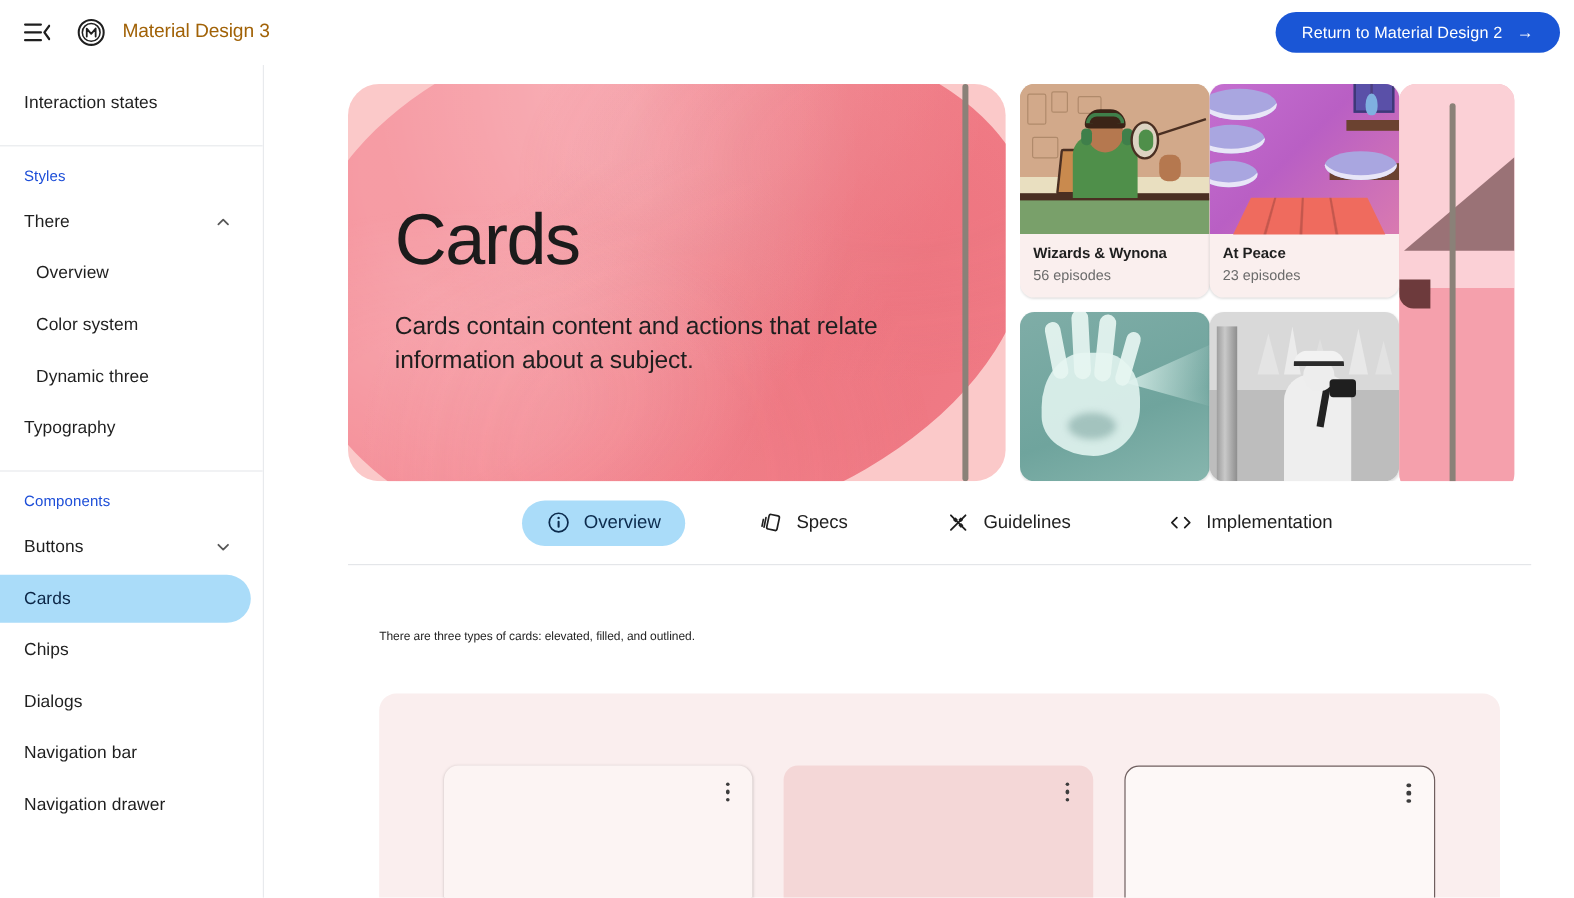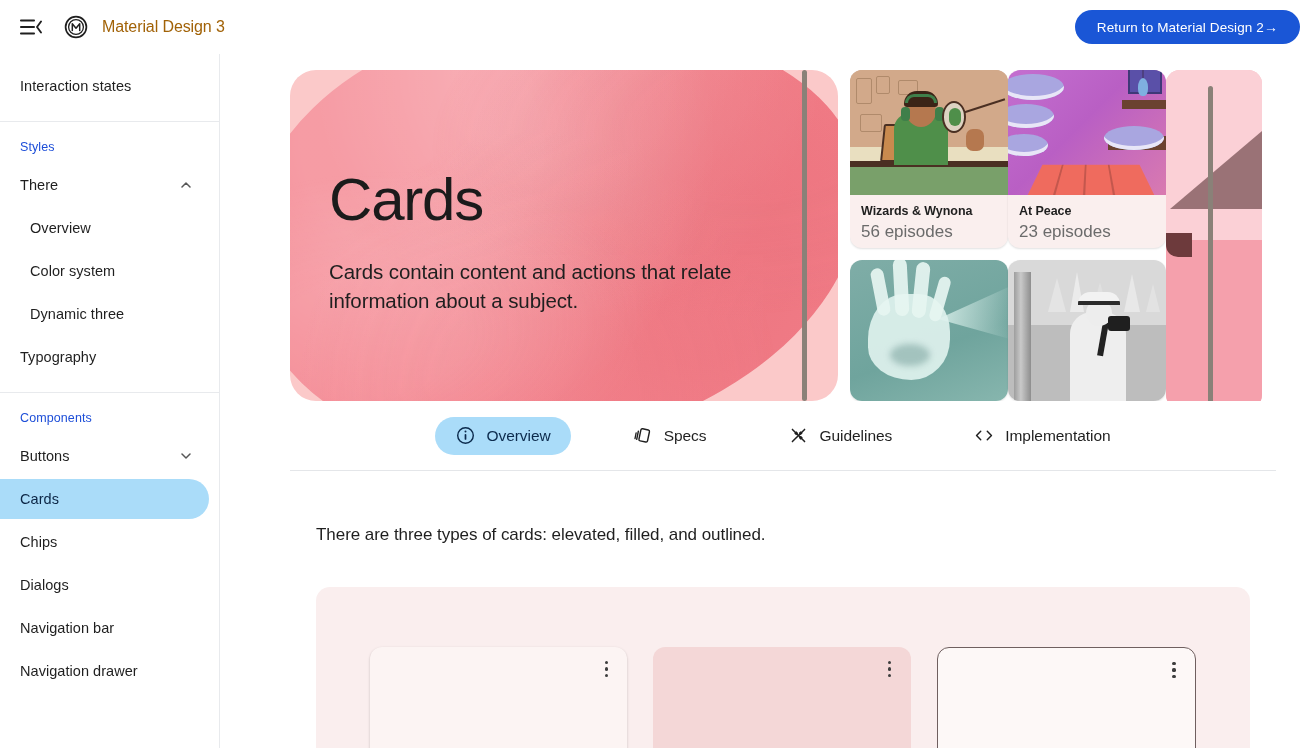--- a/index.html
+++ b/index.html
@@ -35,20 +35,21 @@
     margin-left: 14px;
     font-size: 16px;
     letter-spacing: -0.1px;
     color: #a16207;
     white-space: nowrap;
   }
   .return-btn {
     position: absolute; right: 12px; top: 10px;
     height: 34px;
     display: flex; align-items: center;
+    gap: 12px;
     padding: 0 22px;
     border: none; border-radius: 20px;
     background: #1a56d6;
     color: #ffffff;
     font-family: inherit;
     font-size: 13.5px;
     letter-spacing: 0.1px;
     cursor: pointer;
     white-space: nowrap;
   }
@@ -166,21 +167,21 @@
     background: #faefee;
     border-radius: 12px;
     overflow: hidden;
     display: flex; flex-direction: column;
     box-shadow: 0 1px 2px rgba(0,0,0,.12);
     cursor: pointer;
   }
   .pc-art { height: 125px; width: 100%; position: relative; overflow: hidden; }
   .pc-meta { padding: 9px 11px 0 11px; }
   .pc-title { font-size: 12.5px; font-weight: 700; color: #1f1f1f; letter-spacing: -0.05px; }
-  .pc-eps { font-size: 17px; color: #6b6b6b; margin-top: 4px; }
+  .pc-eps { font-size: 12px; color: #6b6b6b; margin-top: 4px; }
 
   .photo-card {
     width: 158px; height: 145px;
     border-radius: 12px;
     overflow: hidden;
     position: relative;
     box-shadow: 0 1px 2px rgba(0,0,0,.12);
     cursor: pointer;
   }
   .edge-card {
@@ -288,21 +289,21 @@
     white-space: nowrap;
     letter-spacing: -0.05px;
   }
   .tab.active { background: #aadcf9; color: #0c2b4d; }
   .tab .ticon { width: 20px; height: 20px; flex: 0 0 20px; display:flex; align-items:center; justify-content:center;}
 
   
   .body-content { padding: 0 36px; }
   .intro-line {
     margin-top: 54px;
-    font-size: 17px;
+    font-size: 10px;
     color: #1f1f1f;
     letter-spacing: -0.05px;
     padding-left: 26px;
   }
   .demo-panel {
     margin-top: 42px;
     margin-left: 26px;
     margin-right: 26px;
     height: 220px;
     background: #faeeee;

